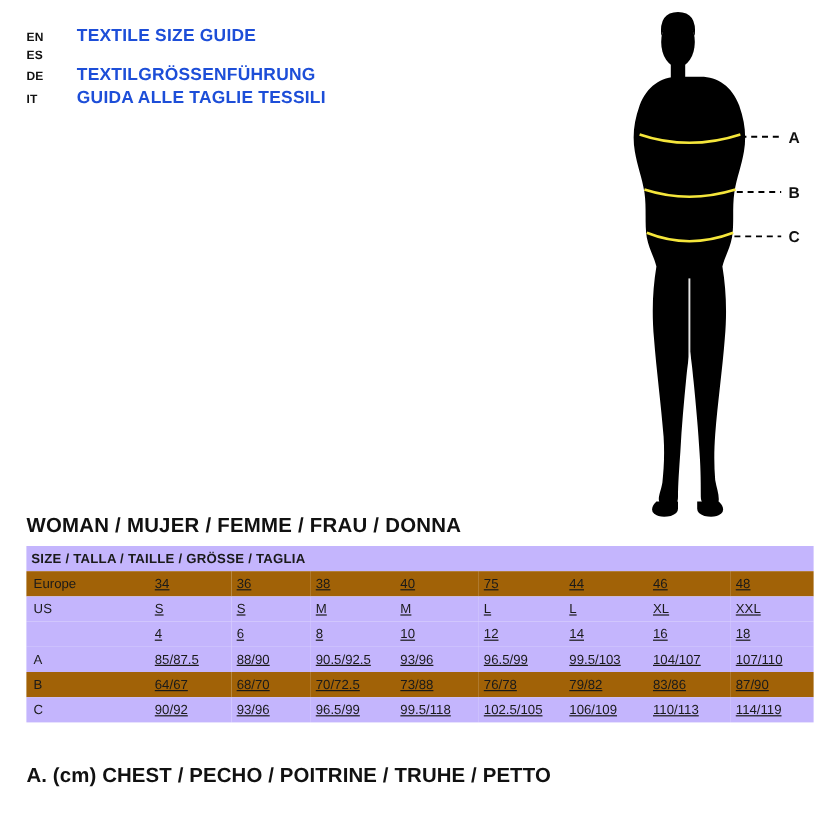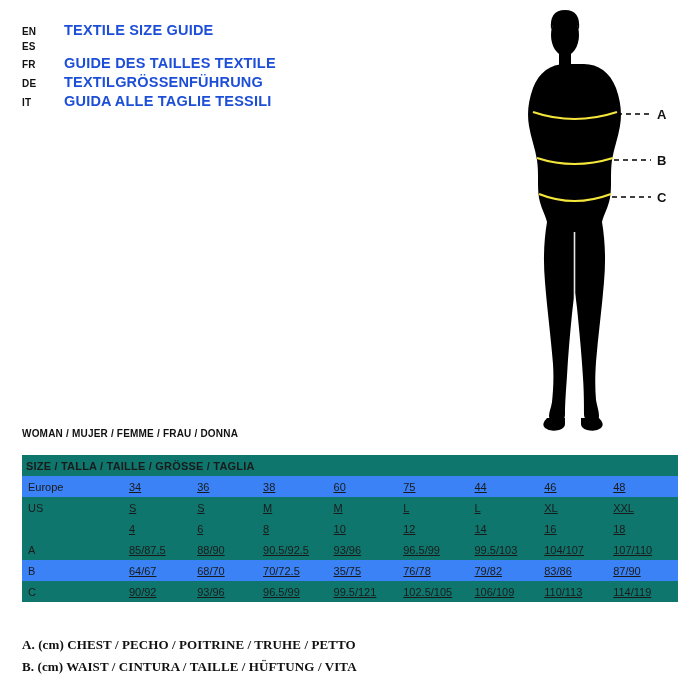--- a/index.html
+++ b/index.html
@@ -62,21 +62,21 @@
     font-size: 13px;
     font-weight: 700;
     color: #111111;
   }
 
   
   .woman-heading {
     position: absolute;
     top: 428px;
     left: 22px;
-    font-size: 10px;
+    font-size: 17px;
     font-weight: 700;
     letter-spacing: 0.2px;
     color: #111111;
   }
 
   
   .size-table {
     position: absolute;
     top: 455px;
     left: 22px;
@@ -97,61 +97,56 @@
     padding-left: 6px;
     white-space: nowrap;
   }
   .size-table .val {
     text-align: left;
     width: 68px;
     white-space: nowrap;
     text-decoration: underline;
   }
   .size-table tr.shaded {
-    background: #0f766e;
+    background: #c4b5fd;
     margin-left: 20px;
   }
   .size-table tr.plain {
-    background: #3b82f6;
+    background: #a16207;
   }
   .size-table tr.header-row td {
     font-weight: 700;
     letter-spacing: 0.2px;
   }
 
   
   .footnotes {
     position: absolute;
     top: 637px;
     left: 22px;
     width: 650px;
   }
   .footnote {
-    font-size: 13px;
+    font-size: 17px;
     font-weight: 700;
     color: #111111;
     margin-bottom: 6px;
     letter-spacing: 0.1px;
-    font-family: Liberation Serif, serif;
   }
 </style>
 </head>
 <body>
 
 <div class="titles">
   <div class="title-row">
     <span class="title-lang">EN</span>
     <span class="title-text">TEXTILE SIZE GUIDE</span>
   </div>
   <div class="title-row">
     <span class="title-lang">ES</span>
-  </div>
-  <div class="title-row">
-    <span class="title-lang">FR</span>
-    <span class="title-text">GUIDE DES TAILLES TEXTILE</span>
   </div>
   <div class="title-row">
     <span class="title-lang">DE</span>
     <span class="title-text">TEXTILGRÖSSENFÜHRUNG</span>
   </div>
   <div class="title-row">
     <span class="title-lang">IT</span>
     <span class="title-text">GUIDA ALLE TAGLIE TESSILI</span>
   </div>
 </div>
@@ -226,21 +221,21 @@
   <tbody>
     <tr class="shaded header-row">
       <td colspan="9">SIZE / TALLA / TAILLE / GRÖSSE / TAGLIA</td>
     </tr>
 
     <tr class="plain">
       <td class="row-head">Europe</td>
       <td class="val">34</td>
       <td class="val">36</td>
       <td class="val">38</td>
-      <td class="val">60</td>
+      <td class="val">40</td>
       <td class="val">75</td>
       <td class="val">44</td>
       <td class="val">46</td>
       <td class="val">48</td>
     </tr>
 
     <tr class="shaded">
       <td class="row-head">US</td>
       <td class="val">S</td>
       <td class="val">S</td>
@@ -275,37 +270,36 @@
       <td class="val">99.5/103</td>
       <td class="val">104/107</td>
       <td class="val">107/110</td>
     </tr>
 
     <tr class="plain">
       <td class="row-head">B</td>
       <td class="val">64/67</td>
       <td class="val">68/70</td>
       <td class="val">70/72.5</td>
-      <td class="val">35/75</td>
+      <td class="val">73/88</td>
       <td class="val">76/78</td>
       <td class="val">79/82</td>
       <td class="val">83/86</td>
       <td class="val">87/90</td>
     </tr>
 
     <tr class="shaded">
       <td class="row-head">C</td>
       <td class="val">90/92</td>
       <td class="val">93/96</td>
       <td class="val">96.5/99</td>
-      <td class="val">99.5/121</td>
+      <td class="val">99.5/118</td>
       <td class="val">102.5/105</td>
       <td class="val">106/109</td>
       <td class="val">110/113</td>
       <td class="val">114/119</td>
     </tr>
   </tbody>
 </table>
 
 <div class="footnotes">
   <div class="footnote">A. (cm) CHEST / PECHO / POITRINE / TRUHE / PETTO</div>
-  <div class="footnote">B. (cm) WAIST / CINTURA / TAILLE / HÜFTUNG / VITA</div>
 </div>
 
 </body></html>

